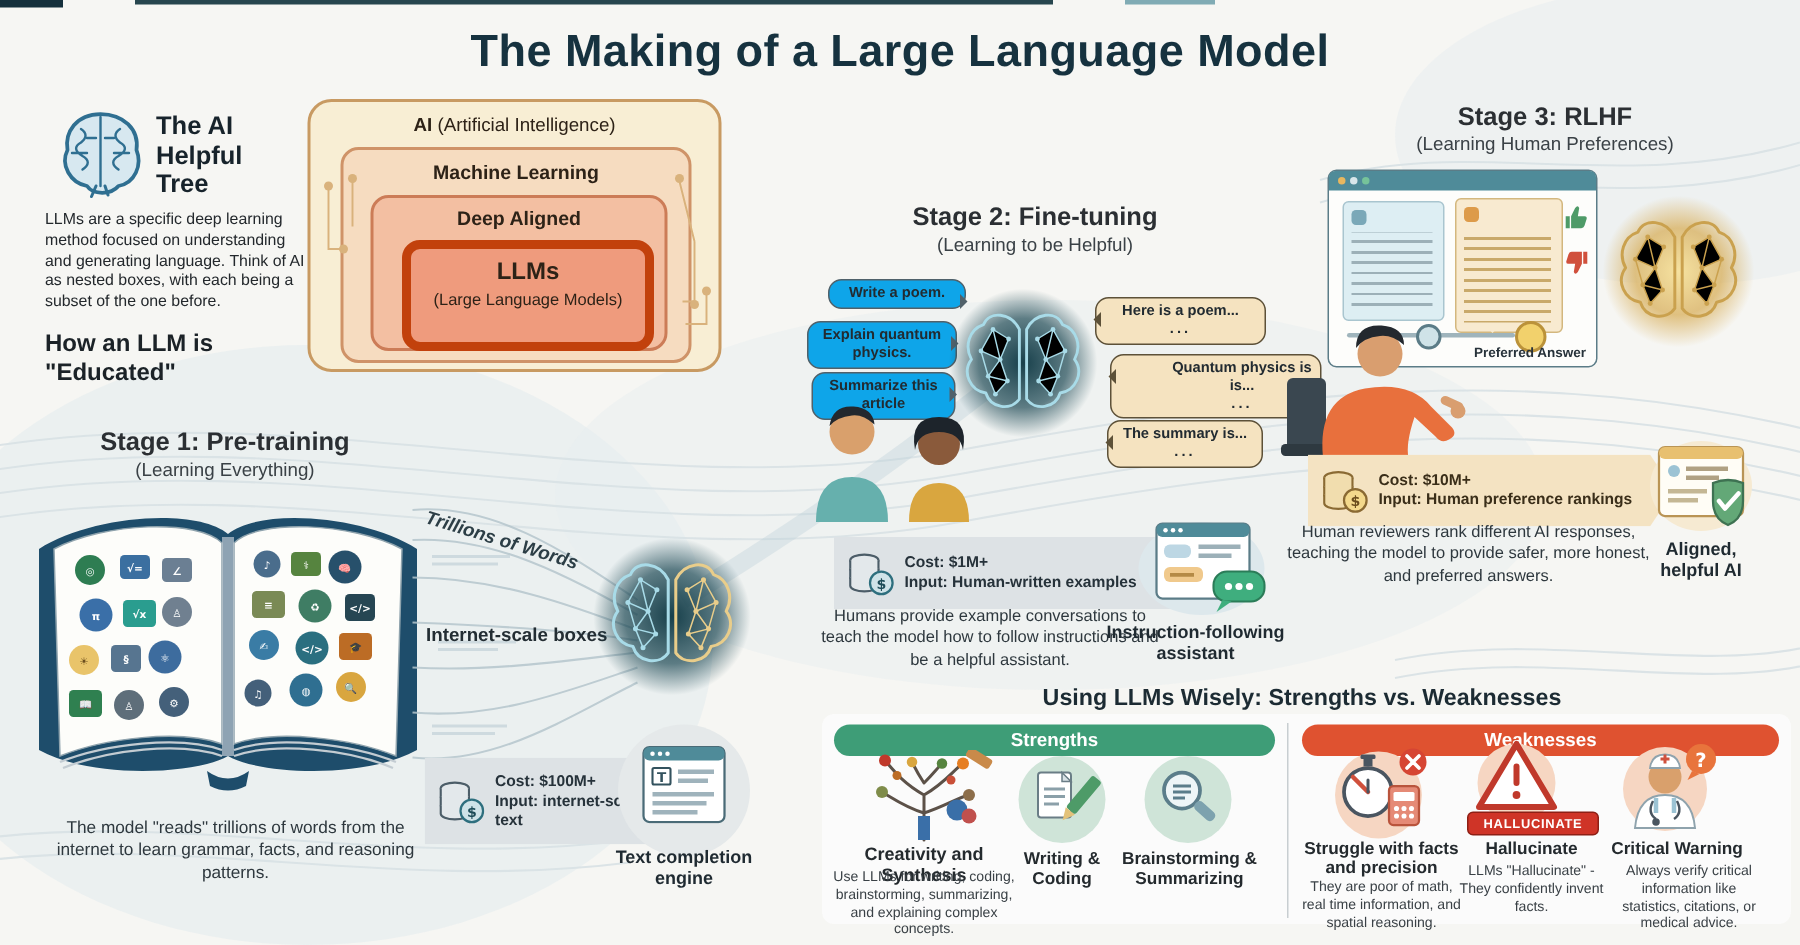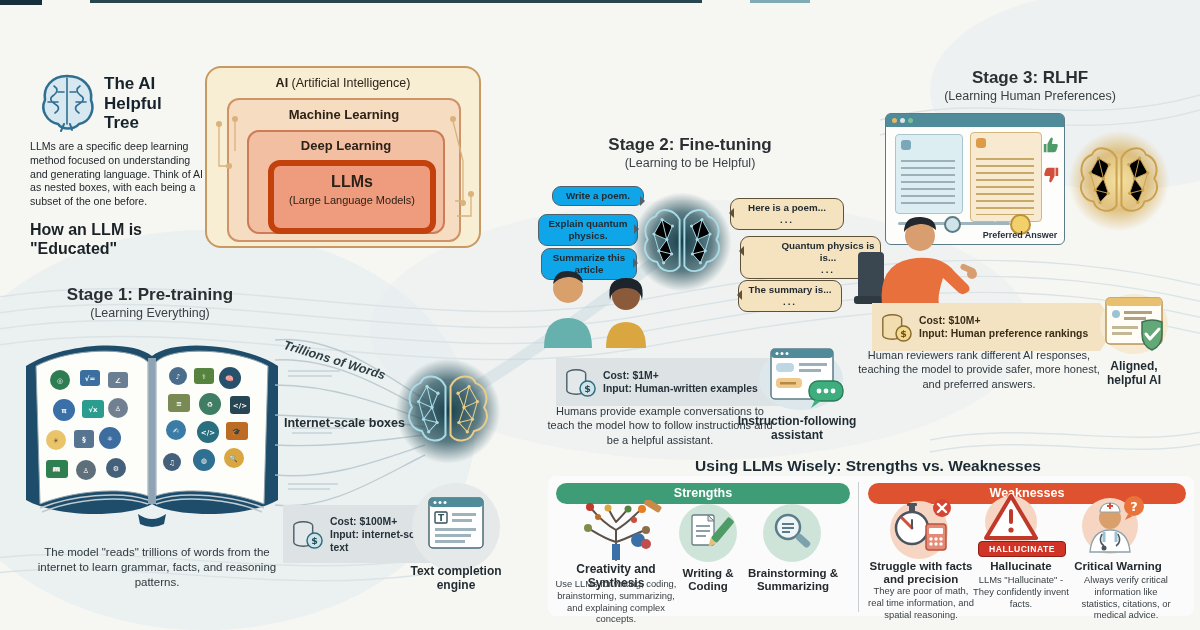--- a/index.html
+++ b/index.html
@@ -74,38 +74,39 @@
       <path d="M930,452 C1030,432 1130,462 1210,442"></path>
       <path d="M-20,560 C120,540 260,580 420,560"></path>
       <path d="M-20,575 C120,555 260,595 420,575"></path>
     </g>
     <path d="M455,400 C520,360 580,320 655,262" stroke="#b9ced6" stroke-width="12" fill="none" opacity="0.35"></path>
     <rect x="0" y="0" width="42" height="5" fill="#15303c"></rect>
     <rect x="90" y="0" width="612" height="3" fill="#27464e"></rect>
     <rect x="750" y="0" width="60" height="3" fill="#4f8b99" opacity="0.7"></rect>
   </svg>
 
+  <div class="abs main-title">The Making of a Large Language Model</div>
 
   <svg class="abs" style="left:36px;top:72px" width="62" height="60" viewBox="0 0 62 60">
     <path d="M31,4 C15,4 7,16 9,28 C4,38 11,50 22,52 C26,58 38,58 43,52 C54,50 59,38 55,28 C57,14 46,4 31,4 Z" fill="#d7e8f0" stroke="#2f6f91" stroke-width="2.5" stroke-linejoin="round"></path>
     <path d="M31,6 V52 M18,14 q6,4 0,9 q-7,4 1,9 q7,4 0,9 M44,14 q-6,4 0,9 q7,4 -1,9 q-7,4 0,9 M12,30 h10 M40,30 h10 M22,20 h6 M34,20 h6" fill="none" stroke="#2f6f91" stroke-width="1.6" stroke-linecap="round"></path>
     <path d="M28,52 l-3,7 M34,52 l2,6" stroke="#2f6f91" stroke-width="2" stroke-linecap="round"></path>
   </svg>
   <div class="abs ft-heading">The AI Helpful Tree</div>
   <div class="abs ft-desc">LLMs are a specific deep learning method focused on understanding and generating language. Think of AI as nested boxes, with each being a subset of the one before.</div>
   <div class="abs ft-educated">How an LLM is "Educated"</div>
 
   <div class="abs nb" style="left:205px;top:66px;width:272px;height:178px;background:#f8eed4;border:2px solid #c89a62;">
     <div class="nb-label" style="top:8px;font-size:12.5px;">
       <b>AI</b> <span>(Artificial Intelligence)</span>
     </div>
     <div class="abs nb" style="left:20px;top:30px;width:230px;height:140px;background:#f6dcc0;border:2px solid #cf9368;border-radius:12px;">
       <div class="nb-label" style="top:7px;font-size:13px;font-weight:800;">Machine Learning</div>
       <div class="abs nb" style="left:18px;top:30px;width:194px;height:100px;background:#f3bfa2;border:2px solid #cc7c57;border-radius:12px;">
-        <div class="nb-label" style="top:6px;font-size:13px;font-weight:800;">Deep Learning</div>
+        <div class="nb-label" style="top:6px;font-size:13px;font-weight:800;">Deep Aligned</div>
         <div class="abs nb" style="left:19px;top:28px;width:156px;height:62px;background:#ef9b7d;border:6px solid #c2410c;border-radius:12px;">
           <div class="nb-label" style="top:7px;font-size:16px;font-weight:800;">LLMs</div>
           <div class="nb-label" style="top:28px;font-size:11px;">(Large Language Models)</div>
         </div>
       </div>
     </div>
   </div>
   <svg class="abs" style="left:205px;top:66px" width="272" height="178">
     <g stroke="#d9b27c" stroke-width="1.3" fill="none">
       <path d="M14,60 V100 h10 M30,55 v30 M248,55 l10,40 M258,95 v40 h-8 M252,150 h14 v-20"></path>

